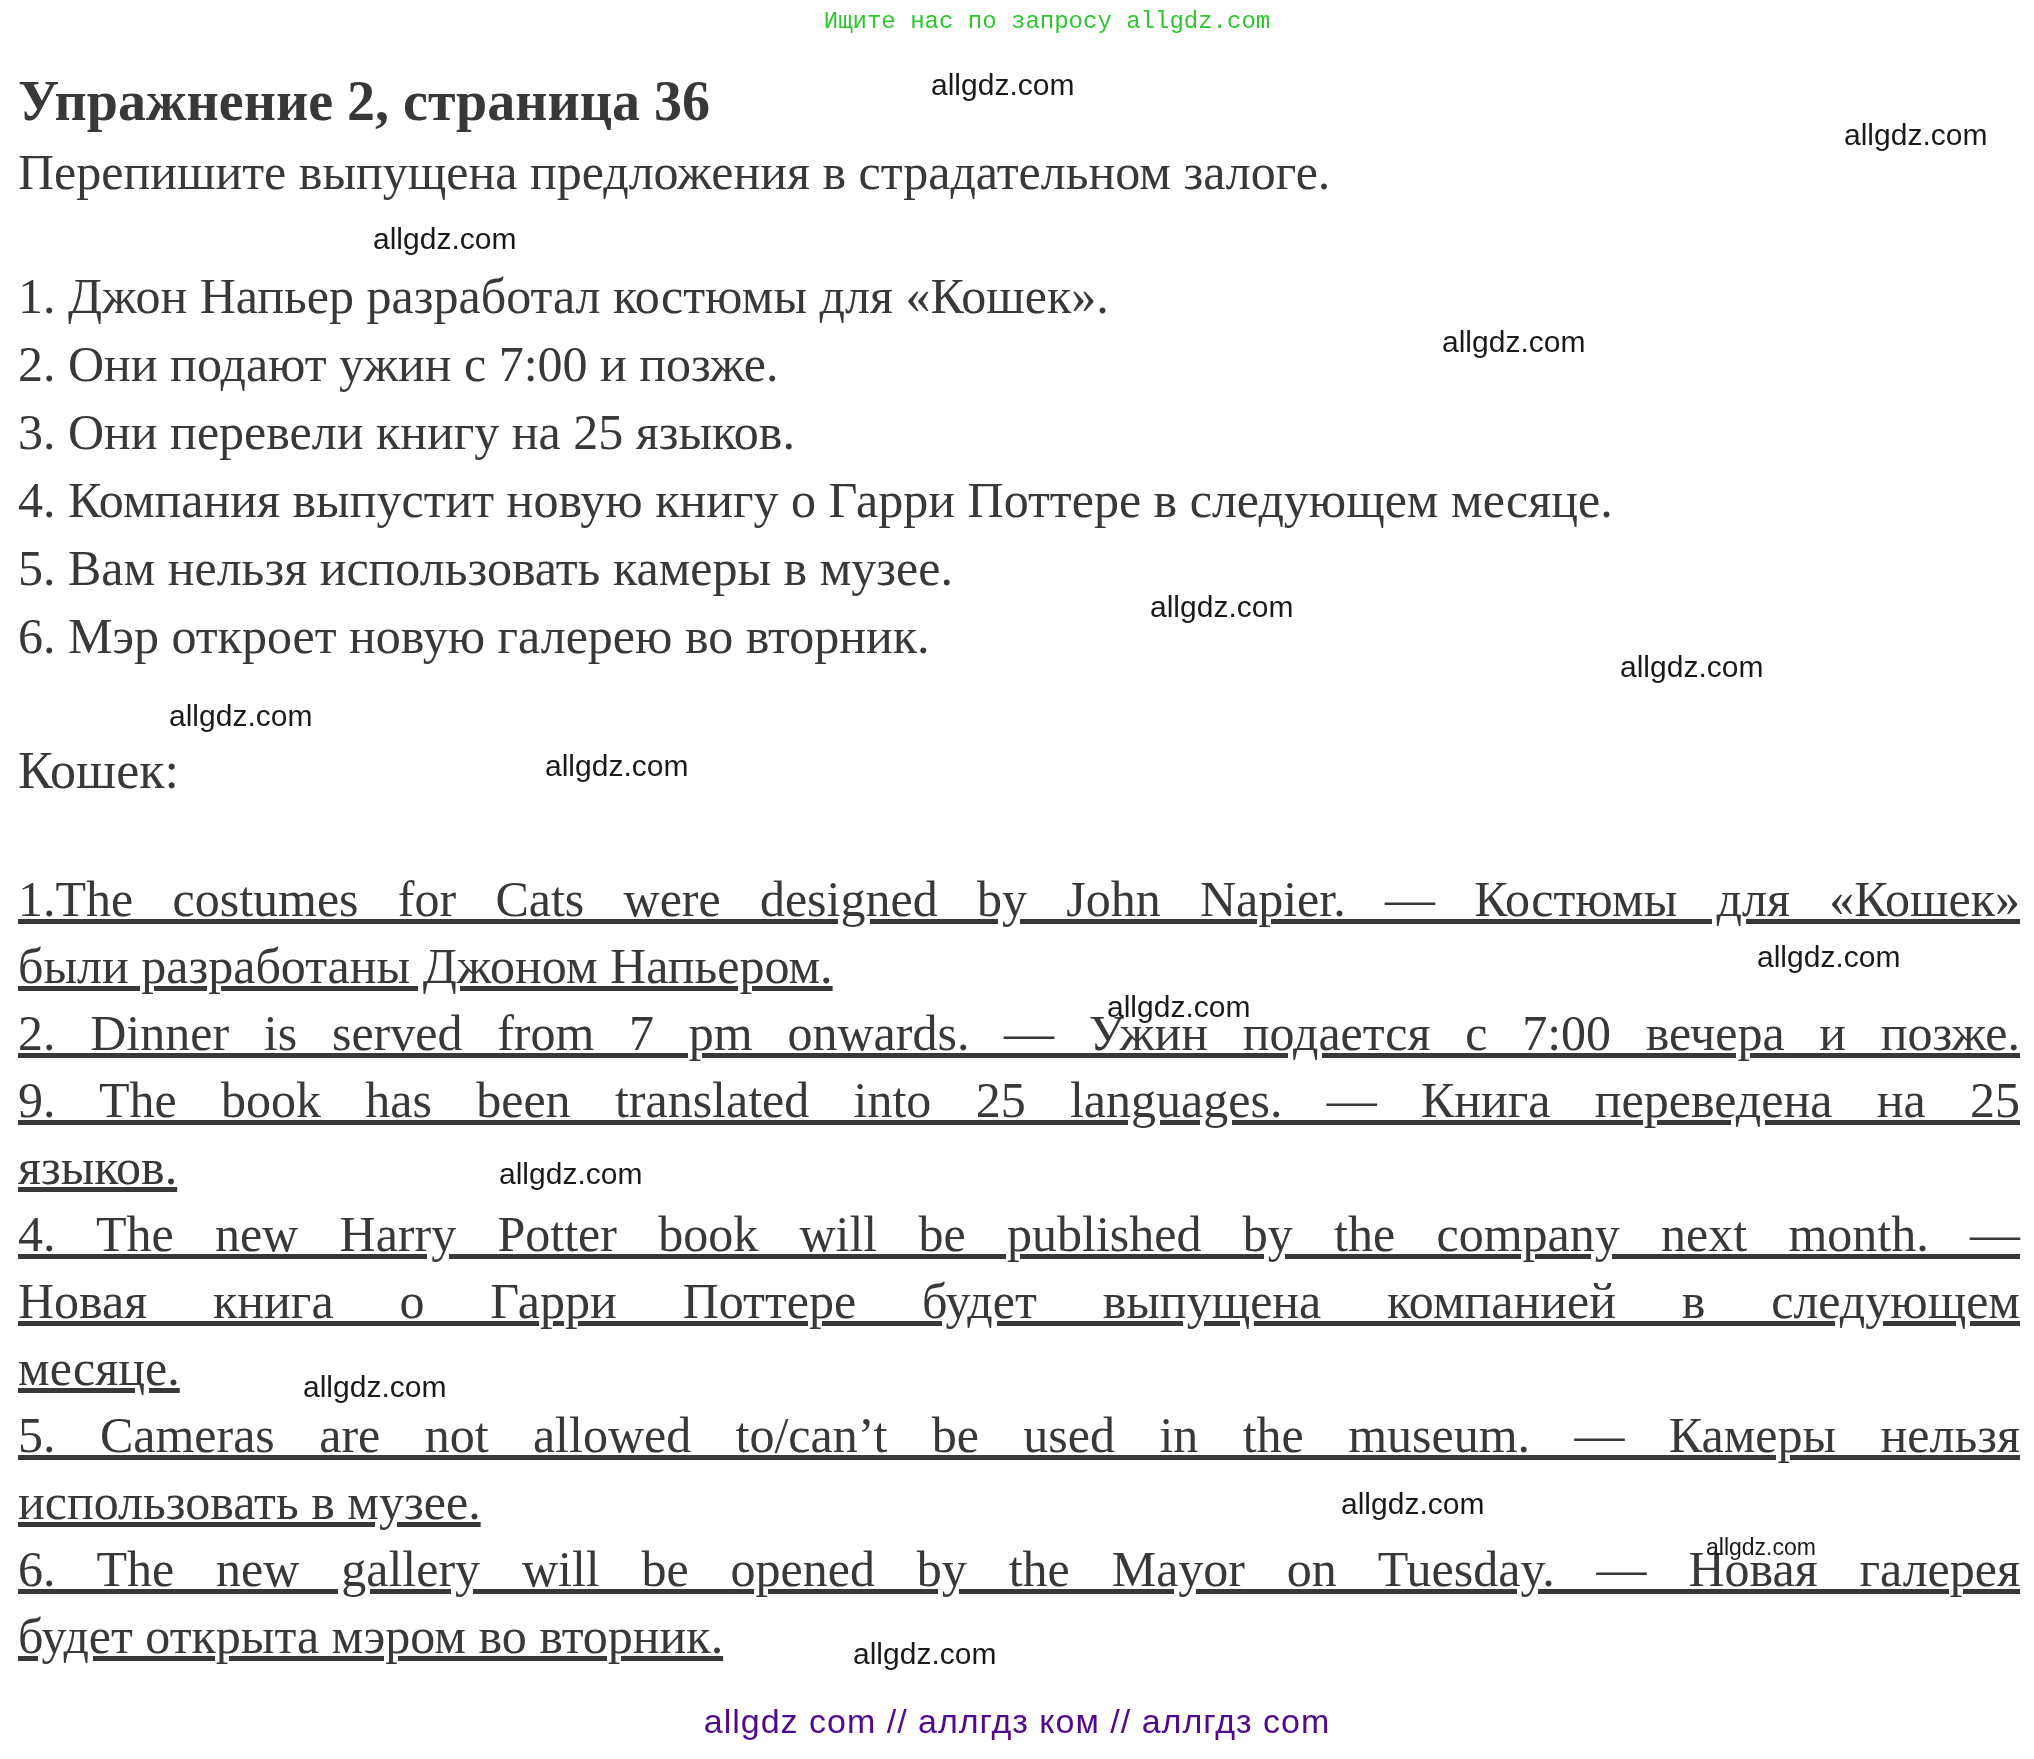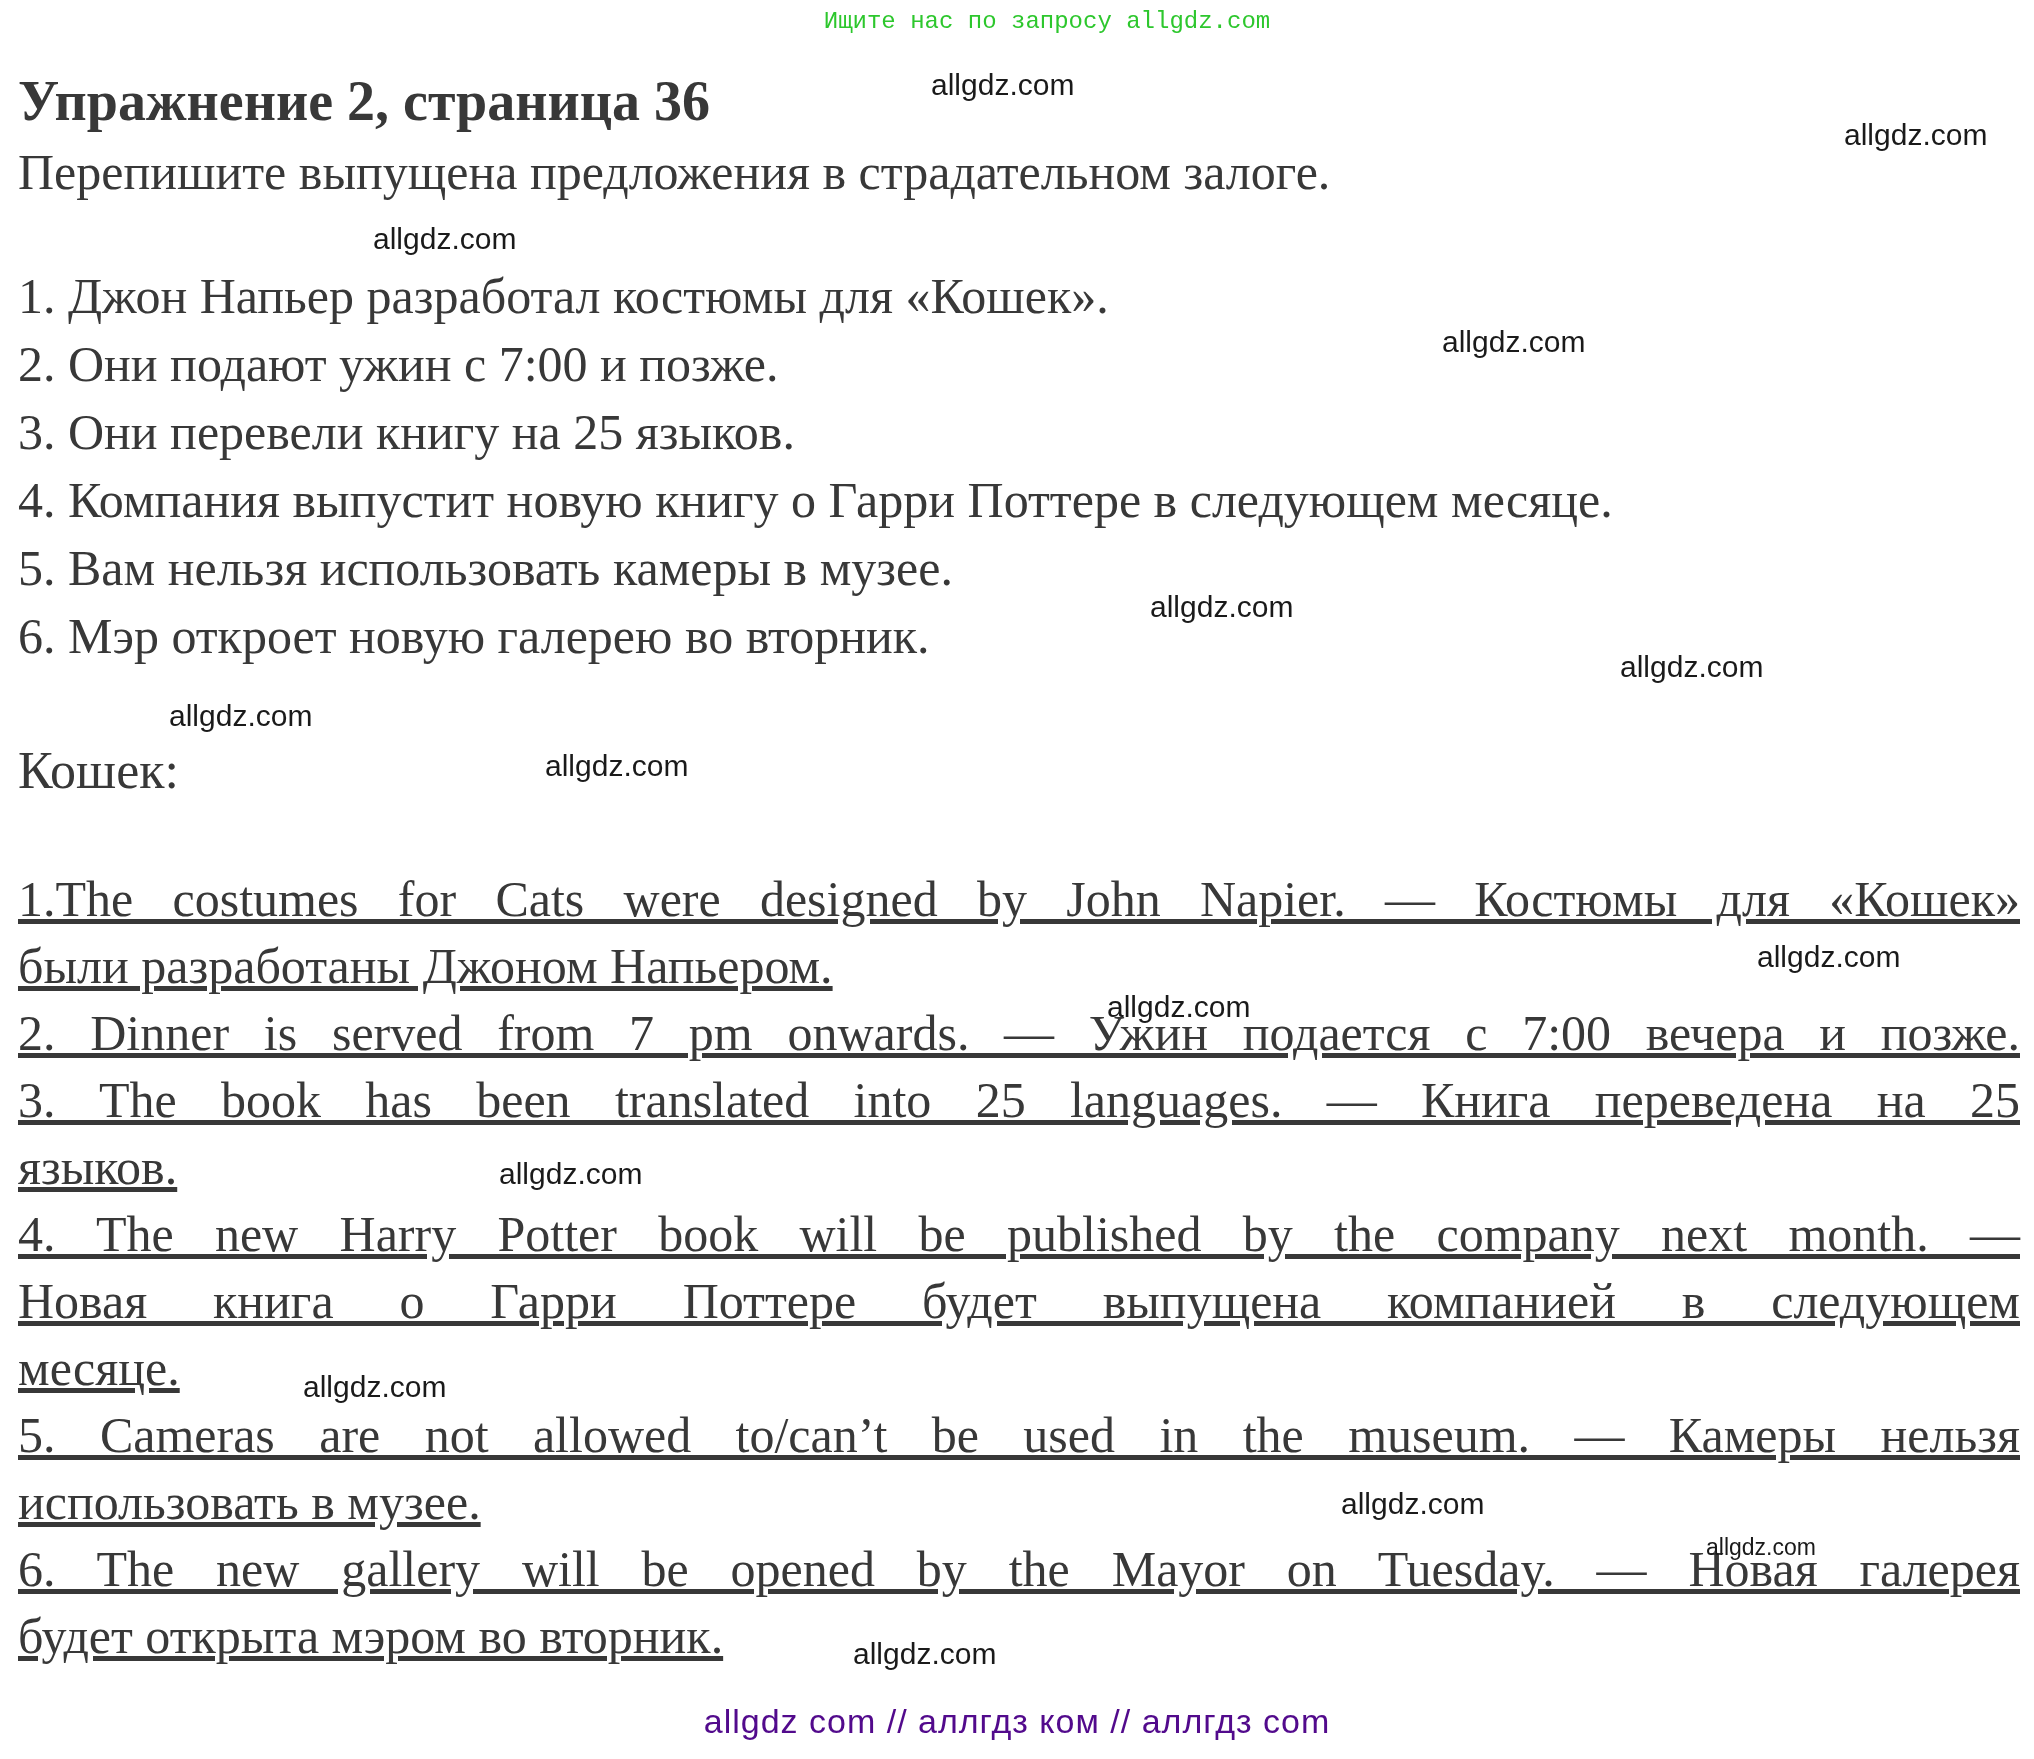--- a/index.html
+++ b/index.html
@@ -101,21 +101,21 @@
     <div class="task-line">5. Вам нельзя использовать камеры в музее.</div>
     <div class="task-line">6. Мэр откроет новую галерею во вторник.</div>
   </div>
 
   <div class="answer-label">Кошек:</div>
 
   <div class="answers">
     <div class="jline">1.The costumes for Cats were designed by John Napier. — Костюмы для «Кошек»</div>
     <div class="lline">были разработаны Джоном Напьером.</div>
     <div class="jline">2. Dinner is served from 7 pm onwards. — Ужин подается с 7:00 вечера и позже.</div>
-    <div class="jline">3. The book has been translated into 25 languages. — Книга переведена на 25</div>
+    <div class="jline">9. The book has been translated into 25 languages. — Книга переведена на 25</div>
     <div class="lline">языков.</div>
     <div class="jline">4. The new Harry Potter book will be published by the company next month. —</div>
     <div class="jline">Новая книга о Гарри Поттере будет выпущена компанией в следующем</div>
     <div class="lline">месяце.</div>
     <div class="jline">5. Cameras are not allowed to/can’t be used in the museum. — Камеры нельзя</div>
     <div class="lline">использовать в музее.</div>
     <div class="jline">6. The new gallery will be opened by the Mayor on Tuesday. — Новая галерея</div>
     <div class="lline">будет открыта мэром во вторник.</div>
   </div>
 

